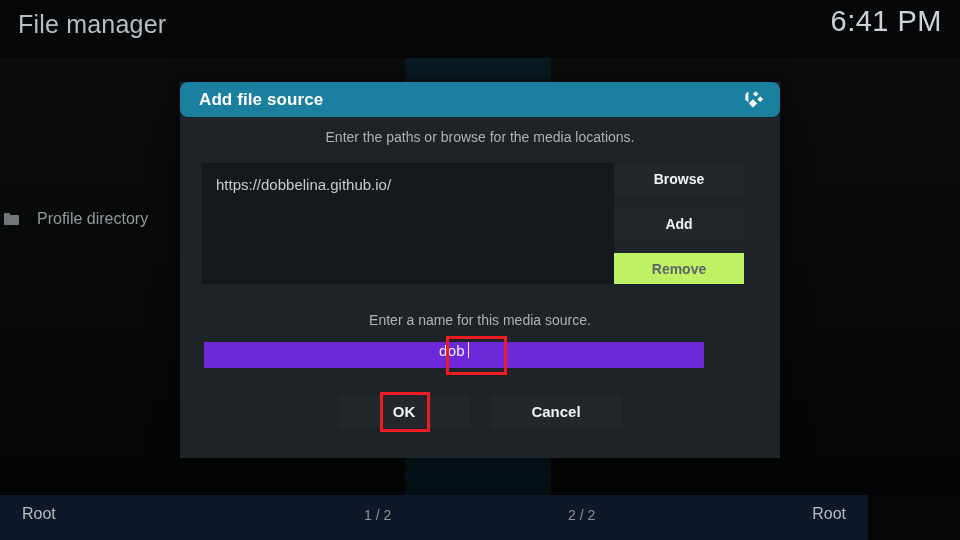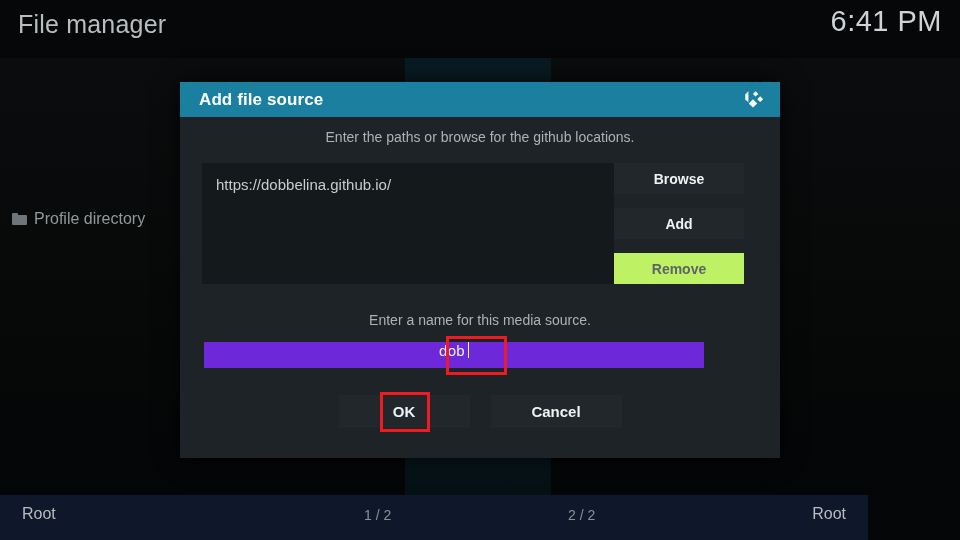--- a/index.html
+++ b/index.html
@@ -48,21 +48,21 @@
   .clock {
     position:absolute; right:18px; top:5px;
     font-size:29px; color:#cfd3d6; font-weight:300;
     letter-spacing:.5px;
   }
 
   
   .sidebar { position:absolute; left:0; top:200px; width:200px; }
   .side-item {
     display:flex; align-items:center;
-    height:38px; padding-left:12px; gap:7px;
+    height:38px; padding-left:4px; gap:18px;
   }
   .folder-icon {
     width:15px; height:12px; position:relative; flex:0 0 auto;
   }
   .folder-icon .tab {
     position:absolute; left:0; top:0; width:6px; height:3px;
     background:#6f7679; border-radius:1px 1px 0 0;
   }
   .folder-icon .body {
     position:absolute; left:0; top:2px; width:15px; height:10px;
@@ -95,21 +95,21 @@
   
   .dialog {
     position:absolute; left:180px; top:82px;
     width:600px; height:376px;
     background:#1e2327;
     box-shadow:0 0 22px rgba(0,0,0,.75);
   }
   .dialog-titlebar {
     position:relative;
     height:35px; background:#1b7fa0;
-    display:flex; align-items:center;
+    display:flex; align-items:center;border-radius:8px;
   }
   .dialog-title {
     margin-left:19px;
     font-size:17px; color:#ffffff; font-weight:600;
     letter-spacing:.1px;
   }
   .kodi-logo {
     position:absolute; right:12px; top:50%;
     transform:translateY(-50%);
     width:30px; height:30px;
@@ -214,21 +214,21 @@
       <span class="kodi-logo">
         <svg viewBox="0 0 30 30" width="30" height="30" aria-hidden="true">
           <polygon points="15,14.2 19.2,18.4 15,22.6 10.8,18.4" fill="#ffffff"></polygon>
           <polygon points="22.2,11.3 25.1,14.2 22.2,17.1 19.3,14.2" fill="#ffffff"></polygon>
           <polygon points="17.6,6.2 20.3,8.9 17.6,11.6 14.9,8.9" fill="#ffffff"></polygon>
           <polygon points="10.4,6.3 10.4,17.4 7.3,14.3 7.3,9.4" fill="#ffffff"></polygon>
         </svg>
       </span>
     </div>
 
-    <div class="dialog-hint">Enter the paths or browse for the github locations.</div>
+    <div class="dialog-hint">Enter the paths or browse for the media locations.</div>
 
     <div class="path-row">
       <div class="path-box">
         <div class="path-text">https://dobbelina.github.io/</div>
       </div>
       <div class="side-buttons">
         <div class="sbtn">Browse</div>
         <div class="sbtn">Add</div>
         <div class="sbtn disabled">Remove</div>
       </div>

